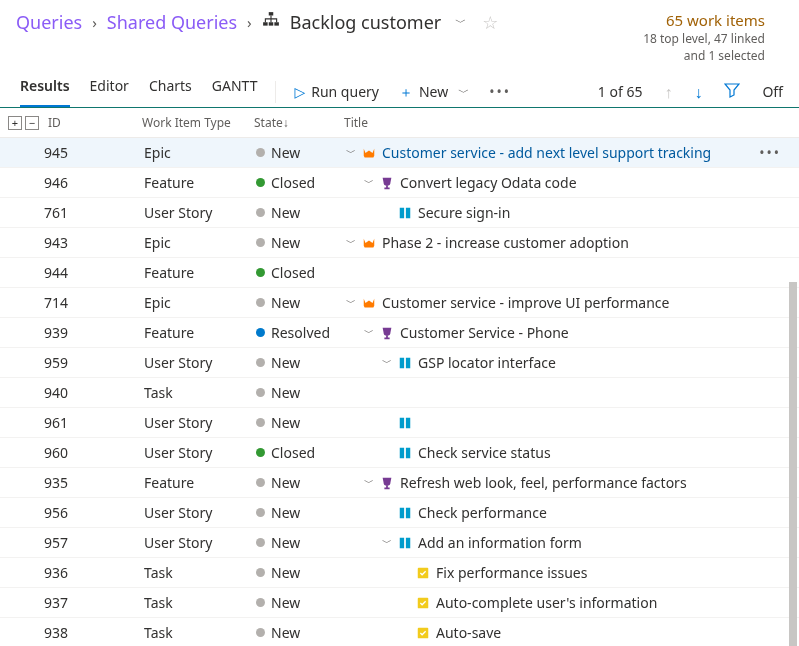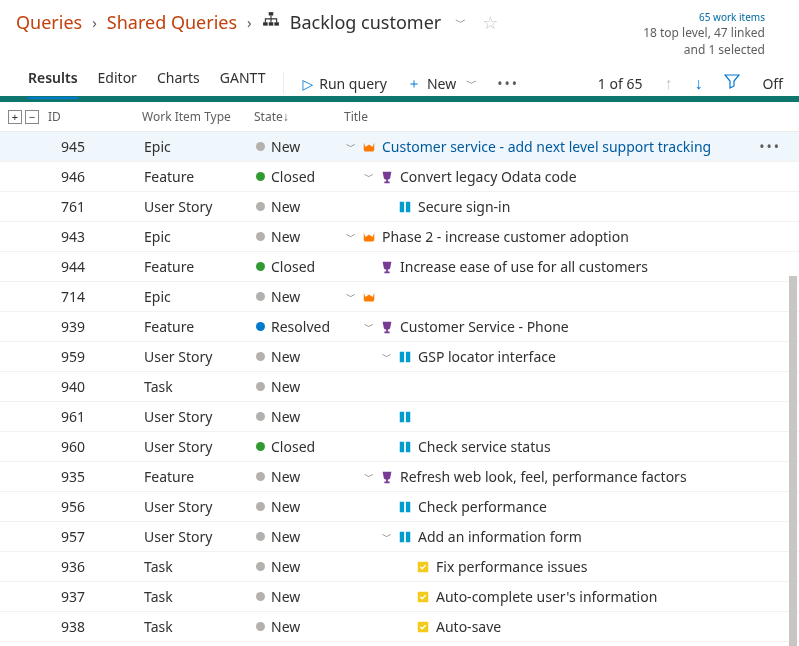--- a/index.html
+++ b/index.html
@@ -1,47 +1,47 @@
 <!DOCTYPE html>
 <html><head>
 <meta charset="utf-8">
 <style>
 *{box-sizing:border-box;margin:0;padding:0}
 body{font-family:"Segoe UI",system-ui,sans-serif;font-size:14px;color:#323130;background:#fff;width:799px;height:646px;overflow:hidden;position:relative}
 .header{display:flex;align-items:flex-start;padding:10px 16px 0 16px}
 .breadcrumb{display:flex;align-items:center;gap:10px;font-size:18px;flex:1}
 .bc-sep{color:#605e5c;font-size:15px}
-.bc-link{color:#c2410c}
+.bc-link{color:#8b5cf6}
 .bc-icon{color:#323130}
 .bc-title{font-weight:400}
 .chev{color:#605e5c;font-size:11px;margin-left:4px}
 .star{color:#c8c6c4;font-size:18px;margin-left:6px}
 .summary{text-align:right;font-size:12px;color:#605e5c;padding-right:18px}
-.summary .count{font-size:10px;color:#0369a1}
-.toolbar{display:flex;align-items:center;padding:12px 16px 0 28px;border-bottom:6px solid #0f766e;height:44px}
+.summary .count{font-size:15px;color:#a16207}
+.toolbar{display:flex;align-items:center;padding:12px 16px 0 20px;border-bottom:1px solid #0f766e;height:44px}
 .tabs{display:flex;gap:20px}
 .tab{padding-bottom:10px;color:#323130;cursor:pointer}
 .tab.active{border-bottom:2px solid #0078d4;font-weight:600}
 .tb-sep{width:1px;height:22px;background:#edebe9;margin:0 18px}
 .tb-btn{display:inline-flex;align-items:center;gap:6px;color:#323130;cursor:pointer;margin-right:20px}
 .tb-btn .glyph{color:#0078d4}
 .tb-right{margin-left:auto;display:flex;align-items:center;gap:22px;color:#605e5c}
 .tb-pos{color:#323130;font-size:14px}
 .arrow.dis{color:#c8c6c4}
 .arrow{color:#0078d4;font-size:16px}
 .grid{position:relative;height:560px;overflow:hidden}
 .ghead{display:flex;align-items:center;height:30px;border-bottom:1px solid #edebe9;font-size:12px;color:#605e5c;padding-left:8px}
 .ghead .ex{width:14px;height:14px;border:1px solid #8a8886;display:inline-flex;align-items:center;justify-content:center;font-size:11px;margin-right:3px;color:#323130;line-height:1}
 .col-id{width:100px}
 .col-type{width:112px}
 .col-state{width:90px;display:inline-flex;align-items:center;gap:0}
 .col-title{flex:1}
 .row{display:flex;align-items:center;height:30px;padding-left:8px;border-bottom:1px solid #f3f2f1;font-size:14px}
 .row.sel{background:#eff6fc}
-.row .c-id{width:100px;text-align:center;padding-right:42px;color:#323130}
+.row .c-id{width:100px;text-align:left;padding-right:42px;color:#323130}
 .row .c-type{width:112px}
 .row .c-state{width:90px;display:inline-flex;align-items:center;gap:6px}
 .dot{width:9px;height:9px;border-radius:50%;display:inline-block}
 .dot.new{background:#b3b0ad}
 .dot.closed{background:#339933}
 .dot.resolved{background:#007acc}
 .row .c-title{flex:1;display:inline-flex;align-items:center;gap:6px}
 .tw{display:inline-block;width:10px;color:#605e5c;font-size:10px;text-align:center}
 .wi-ico{width:14px;height:14px;display:inline-flex;align-items:center;justify-content:center;font-size:12px}
 .tlink{color:#005a9e}
@@ -183,42 +183,34 @@
               </svg>
             </span>
             <span class="">Phase 2 - increase customer adoption</span>
           </span>
         </div>
         <div class="row">
           <span style="width:36px"></span>
           <span class="c-id">944</span>
           <span class="c-type">Feature</span>
           <span class="c-state"><span class="dot closed"></span>Closed</span>
-          <span class="c-title" style="padding-left:18px">
-            <span class="tw"></span>
-            <span class="wi-ico">
-              <svg width="14" height="14" viewBox="0 0 16 16">
-                <path d="M3 2h10l-1 5a4 4 0 01-8 0L3 2zm4 9h2v2h2v2H5v-2h2v-2z" fill="#773b93"></path>
-              </svg>
-            </span>
-            <span class="">Increase ease of use for all customers</span>
-          </span>
         </div>
         <div class="row">
           <span style="width:36px"></span>
           <span class="c-id">714</span>
           <span class="c-type">Epic</span>
           <span class="c-state"><span class="dot new"></span>New</span>
           <span class="c-title" style="padding-left:0px">
             <span class="tw">﹀</span>
             <span class="wi-ico">
               <svg width="14" height="14" viewBox="0 0 16 16">
                 <path d="M2 3l2 5 4-3 4 3 2-5v8l-1 2H3l-1-2V3z" fill="#ff7b00"></path>
               </svg>
             </span>
+            <span class="">Customer service - improve UI performance</span>
           </span>
         </div>
         <div class="row">
           <span style="width:36px"></span>
           <span class="c-id">939</span>
           <span class="c-type">Feature</span>
           <span class="c-state"><span class="dot resolved"></span>Resolved</span>
           <span class="c-title" style="padding-left:18px">
             <span class="tw">﹀</span>
             <span class="wi-ico">

